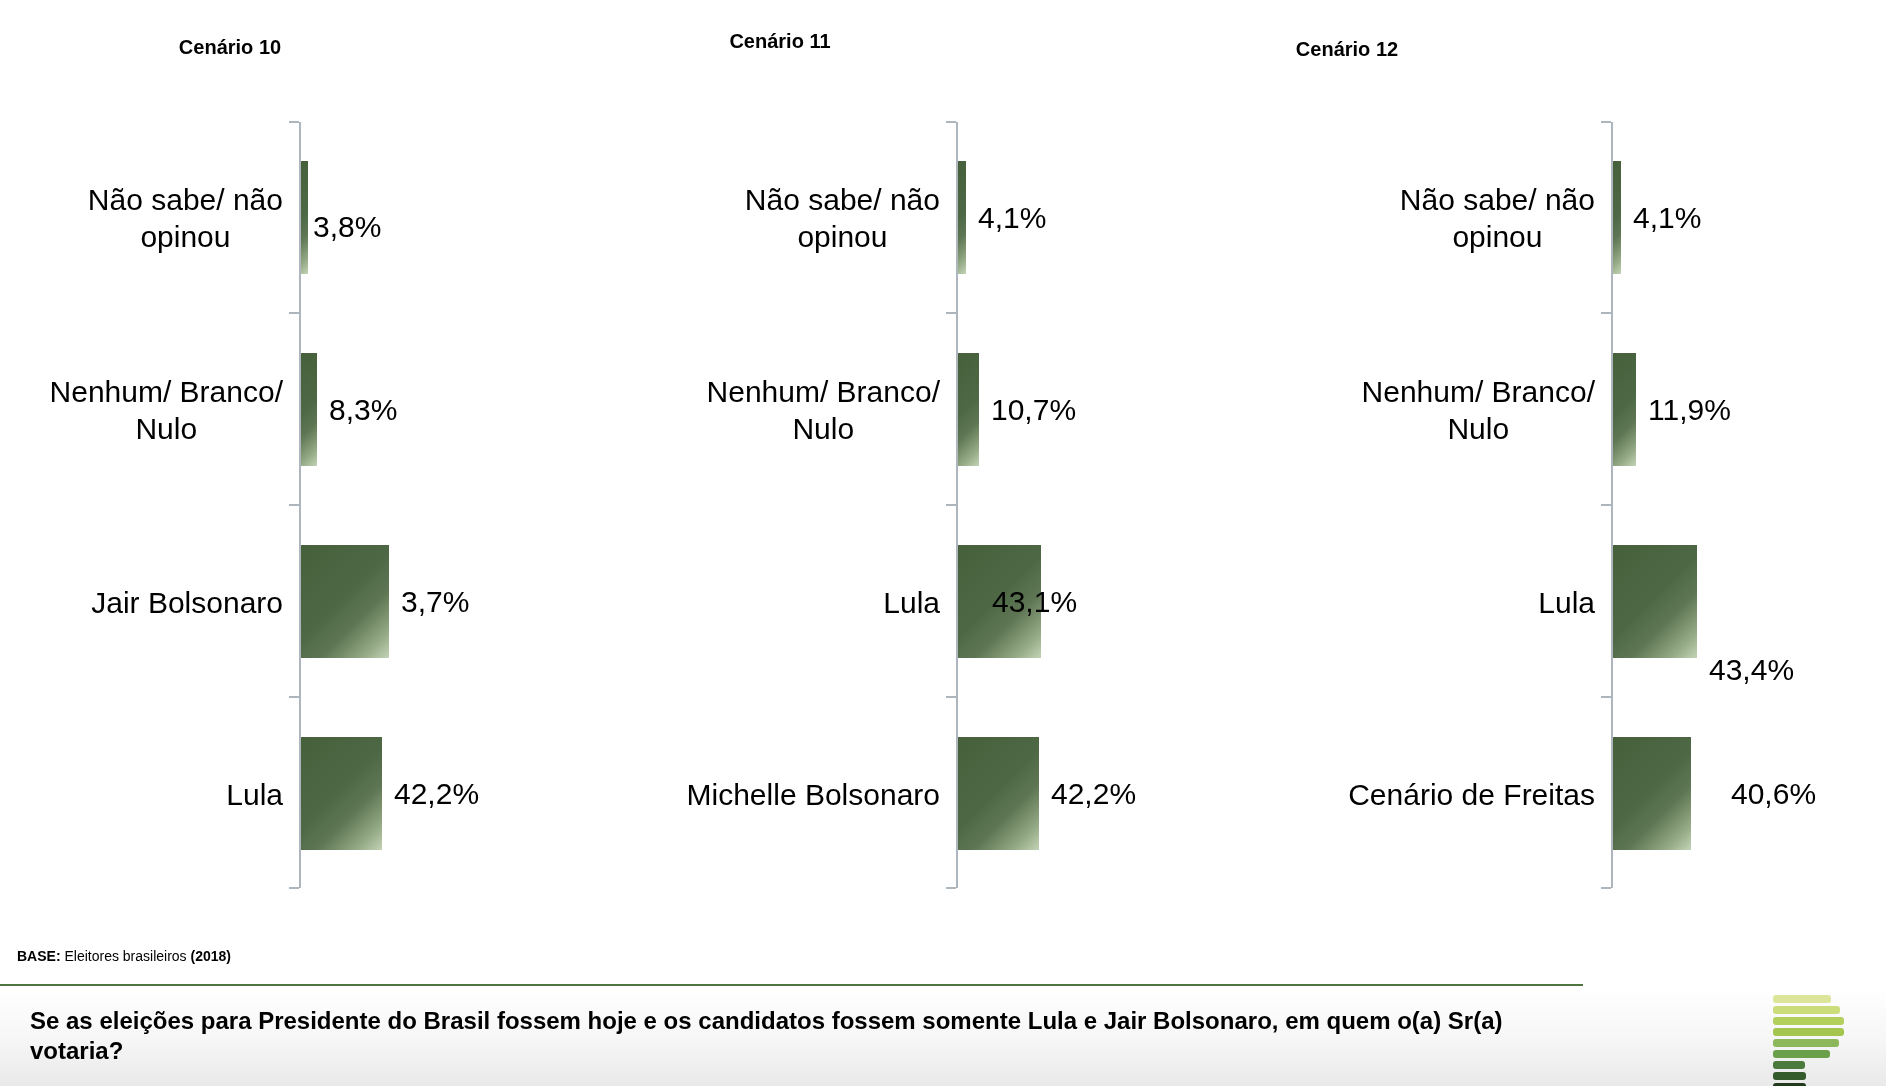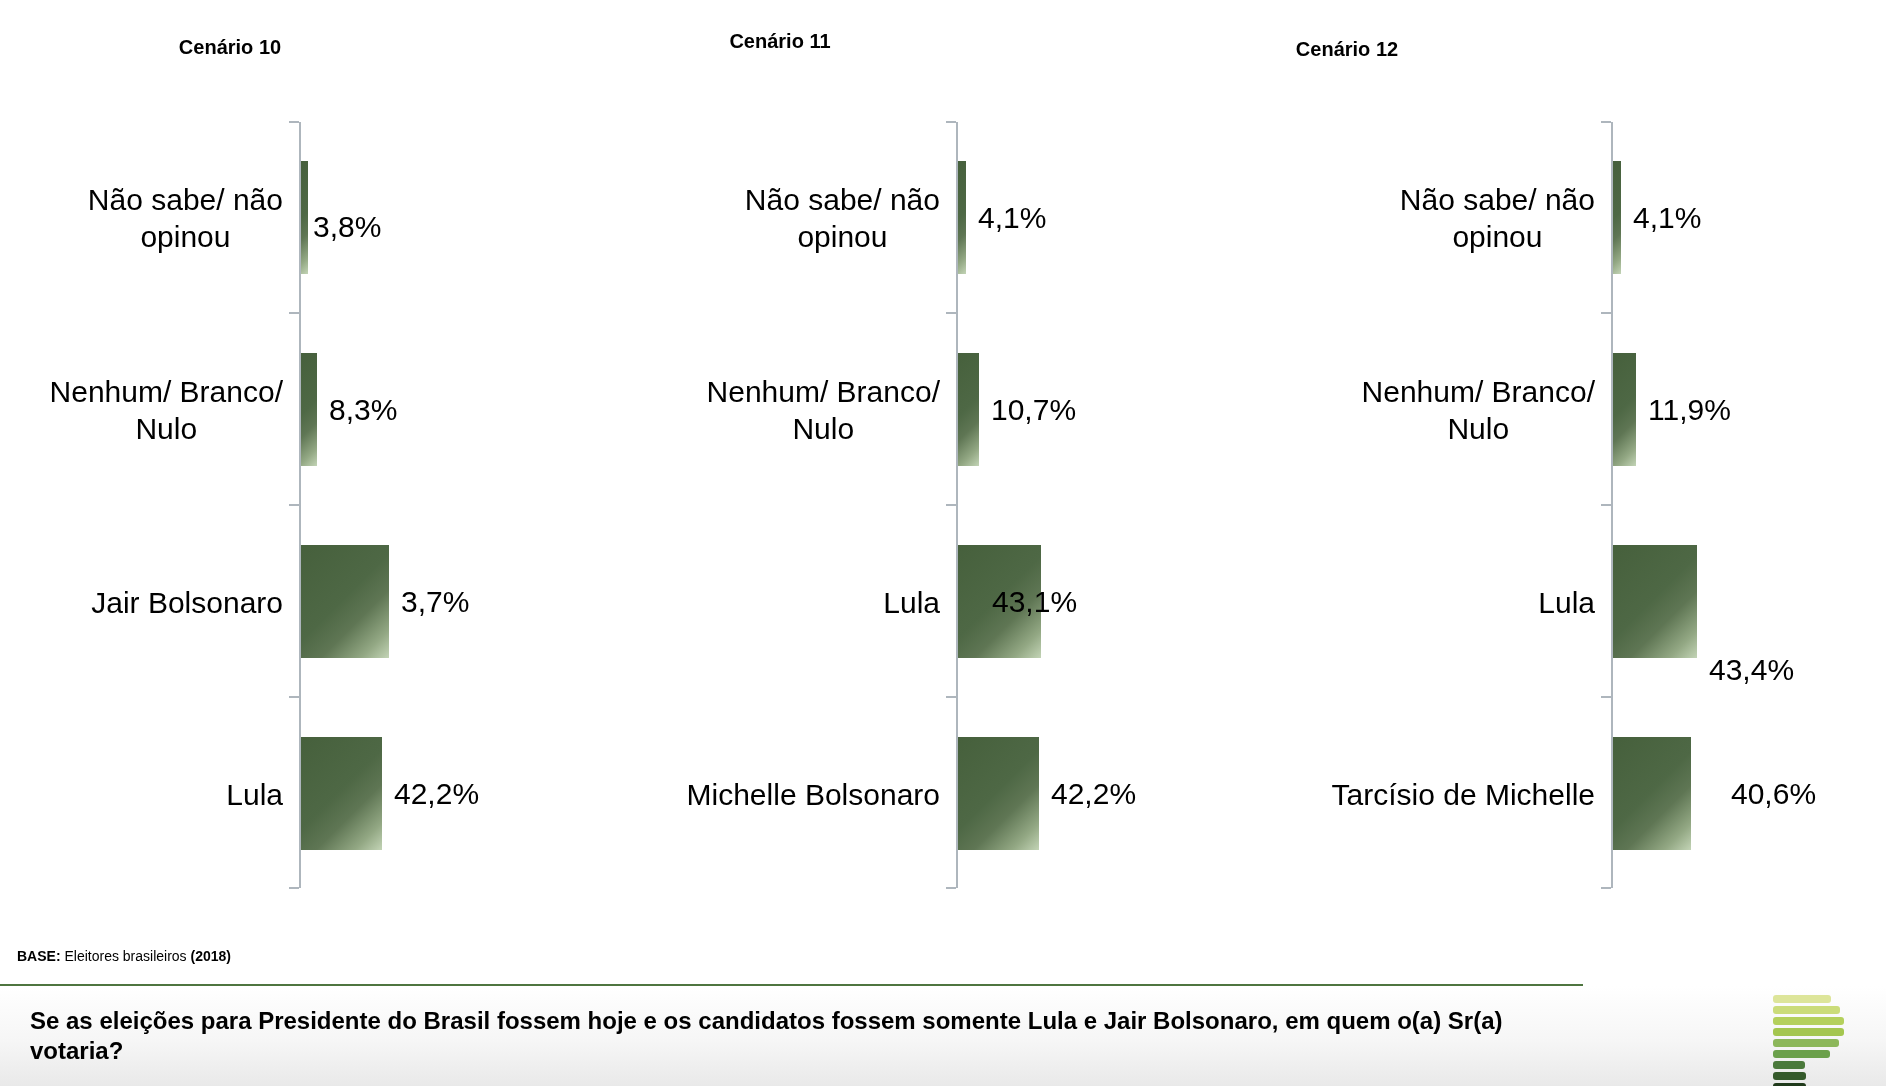--- a/index.html
+++ b/index.html
@@ -105,21 +105,21 @@
 opinou</div>
     <div class="bar" style="left: 1613px; top: 161px; width: 8px;"></div>
     <div class="value-label" style="left: 1633px; top: 218px;">4,1%</div>
     <div class="category-label" style="right: 291px; top: 410px;">Nenhum/ Branco/
 Nulo</div>
     <div class="bar" style="left: 1613px; top: 353px; width: 23px;"></div>
     <div class="value-label" style="left: 1648px; top: 410px;">11,9%</div>
     <div class="category-label" style="right: 291px; top: 602px;">Lula</div>
     <div class="bar" style="left: 1613px; top: 545px; width: 84px;"></div>
     <div class="value-label" style="left: 1709px; top: 632px; margin-top: 38px;">43,4%</div>
-    <div class="category-label" style="right: 291px; top: 794px;">Tarcísio de Michelle</div>
+    <div class="category-label" style="right: 291px; top: 794px;">Cenário de Freitas</div>
     <div class="bar" style="left: 1613px; top: 737px; width: 78px;"></div>
     <div class="value-label" style="left: 1703px; top: 794px; margin-left: 28px;">40,6%</div>
   </div>
 
 <div class="footer-band"></div>
 <div class="base-line"><span class="b">BASE:</span><span> Eleitores brasileiros </span><span class="b">(2018)</span></div>
 <div class="separator-line"></div>
 <div class="question-text">Se as eleições para Presidente do Brasil fossem hoje e os candidatos fossem somente Lula e Jair Bolsonaro, em quem o(a) Sr(a)
 votaria?</div>
 <div class="logo">

